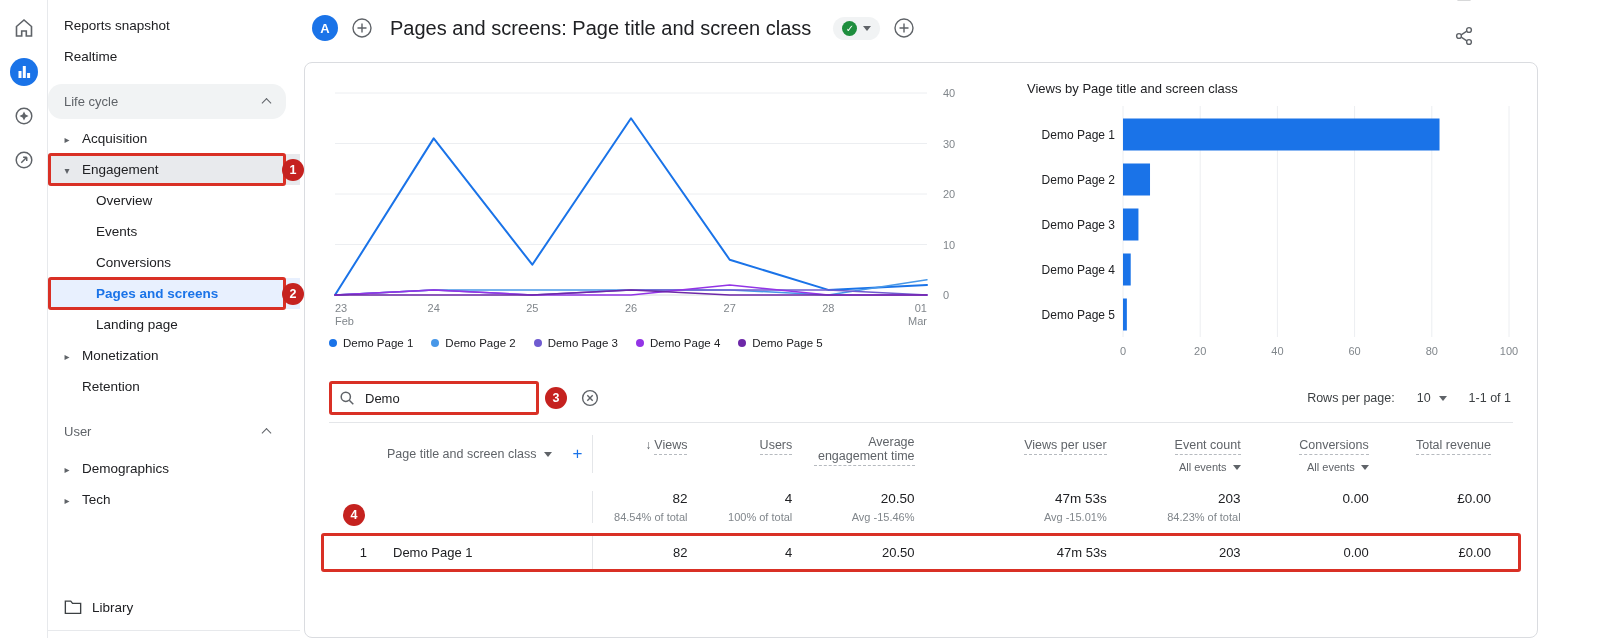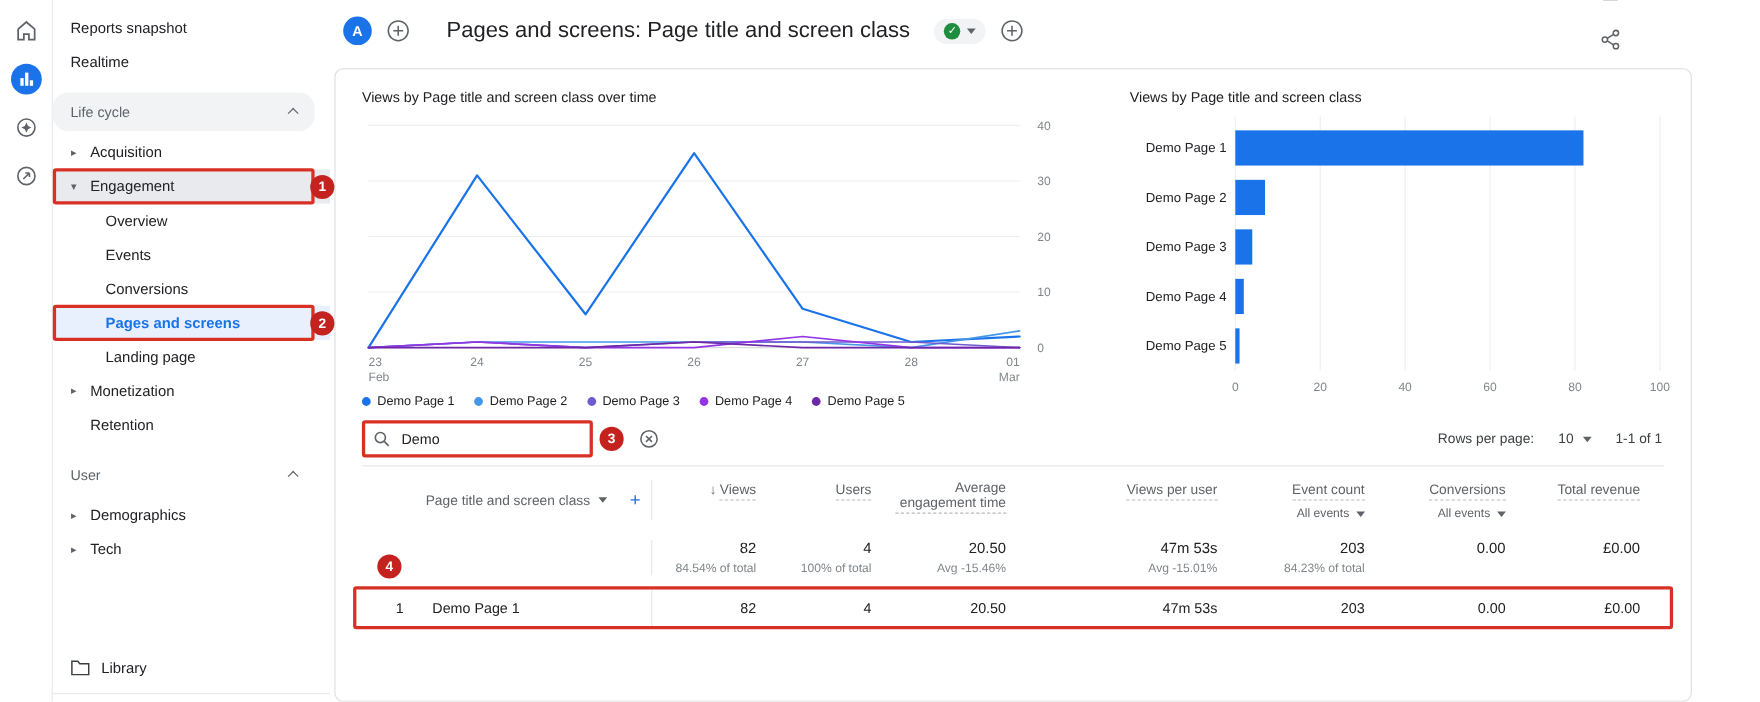--- a/index.html
+++ b/index.html
@@ -39,21 +39,21 @@
   .side-bottom-line { border-top: 1px solid #e7e9ec; margin-top: 6px; height: 8px; }
 
   
   .main { flex: 1; min-width: 0; display: flex; flex-direction: column; padding: 0 62px 0 4px; }
   .topbar { height: 56px; flex-shrink: 0; display: flex; align-items: center; gap: 10px; padding-left: 8px; }
   .avatar { width: 26px; height: 26px; border-radius: 50%; background: #1a73e8; color: #fff;
             font-size: 13px; font-weight: 700; display: flex; align-items: center; justify-content: center;
             cursor: pointer; flex-shrink: 0; }
   .icon-btn { width: 28px; height: 28px; display: flex; align-items: center; justify-content: center;
               background: none; border: none; padding: 0; cursor: pointer; }
-  .page-title { font-size: 20px; font-weight: 400; margin: 0 0 0 20px; white-space: nowrap; }
+  .page-title { font-size: 20px; font-weight: 400; margin: 0 0 0 4px; white-space: nowrap; }
   .title-badge { display: flex; align-items: center; gap: 6px; background: #f1f3f4; border-radius: 14px;
                  padding: 4px 9px; margin-left: 12px; cursor: pointer; }
   .badge-check { width: 15px; height: 15px; border-radius: 50%; background: #1e8e3e; color: #fff;
                  font-size: 10px; display: flex; align-items: center; justify-content: center; }
   .caret { width: 0; height: 0; border-left: 4px solid transparent; border-right: 4px solid transparent;
            border-top: 5px solid #5f6368; display: inline-block; }
   .topbar-right { margin-left: auto; display: flex; align-items: center; gap: 16px; flex-direction: column; }
   .custom-label { font-size: 11px; color: #5f6368; margin-right: -6px; }
   .date-range { display: flex; align-items: center; gap: 7px; font-size: 12.5px; font-weight: 700;
                 color: #202124; background: none; border: none; cursor: pointer; font-family: inherit; }
@@ -274,21 +274,20 @@
             <path d="M3.5 16.5 l0.9-3.6 9-9 2.7 2.7 -9 9 -3.6 0.9 Z"></path>
           </svg>
         </button>
       </div>
     </header>
 
     <section class="card">
 
       <div class="charts">
         <div class="line-panel">
-          <h3 class="panel-title">Views by Page title and screen class over time</h3>
           <svg id="line-chart" width="650" height="250">
               <line x1="6" y1="214" x2="598" y2="214" stroke="#dadce0" stroke-width="1"></line>
               <text x="614" y="218" fill="#80868b" font-size="11">0</text>
               <line x1="6" y1="163.5" x2="598" y2="163.5" stroke="#eceef1" stroke-width="1"></line>
               <text x="614" y="167.5" fill="#80868b" font-size="11">10</text>
               <line x1="6" y1="113" x2="598" y2="113" stroke="#eceef1" stroke-width="1"></line>
               <text x="614" y="117" fill="#80868b" font-size="11">20</text>
               <line x1="6" y1="62.5" x2="598" y2="62.5" stroke="#eceef1" stroke-width="1"></line>
               <text x="614" y="66.5" fill="#80868b" font-size="11">30</text>
               <line x1="6" y1="12" x2="598" y2="12" stroke="#eceef1" stroke-width="1"></line>

